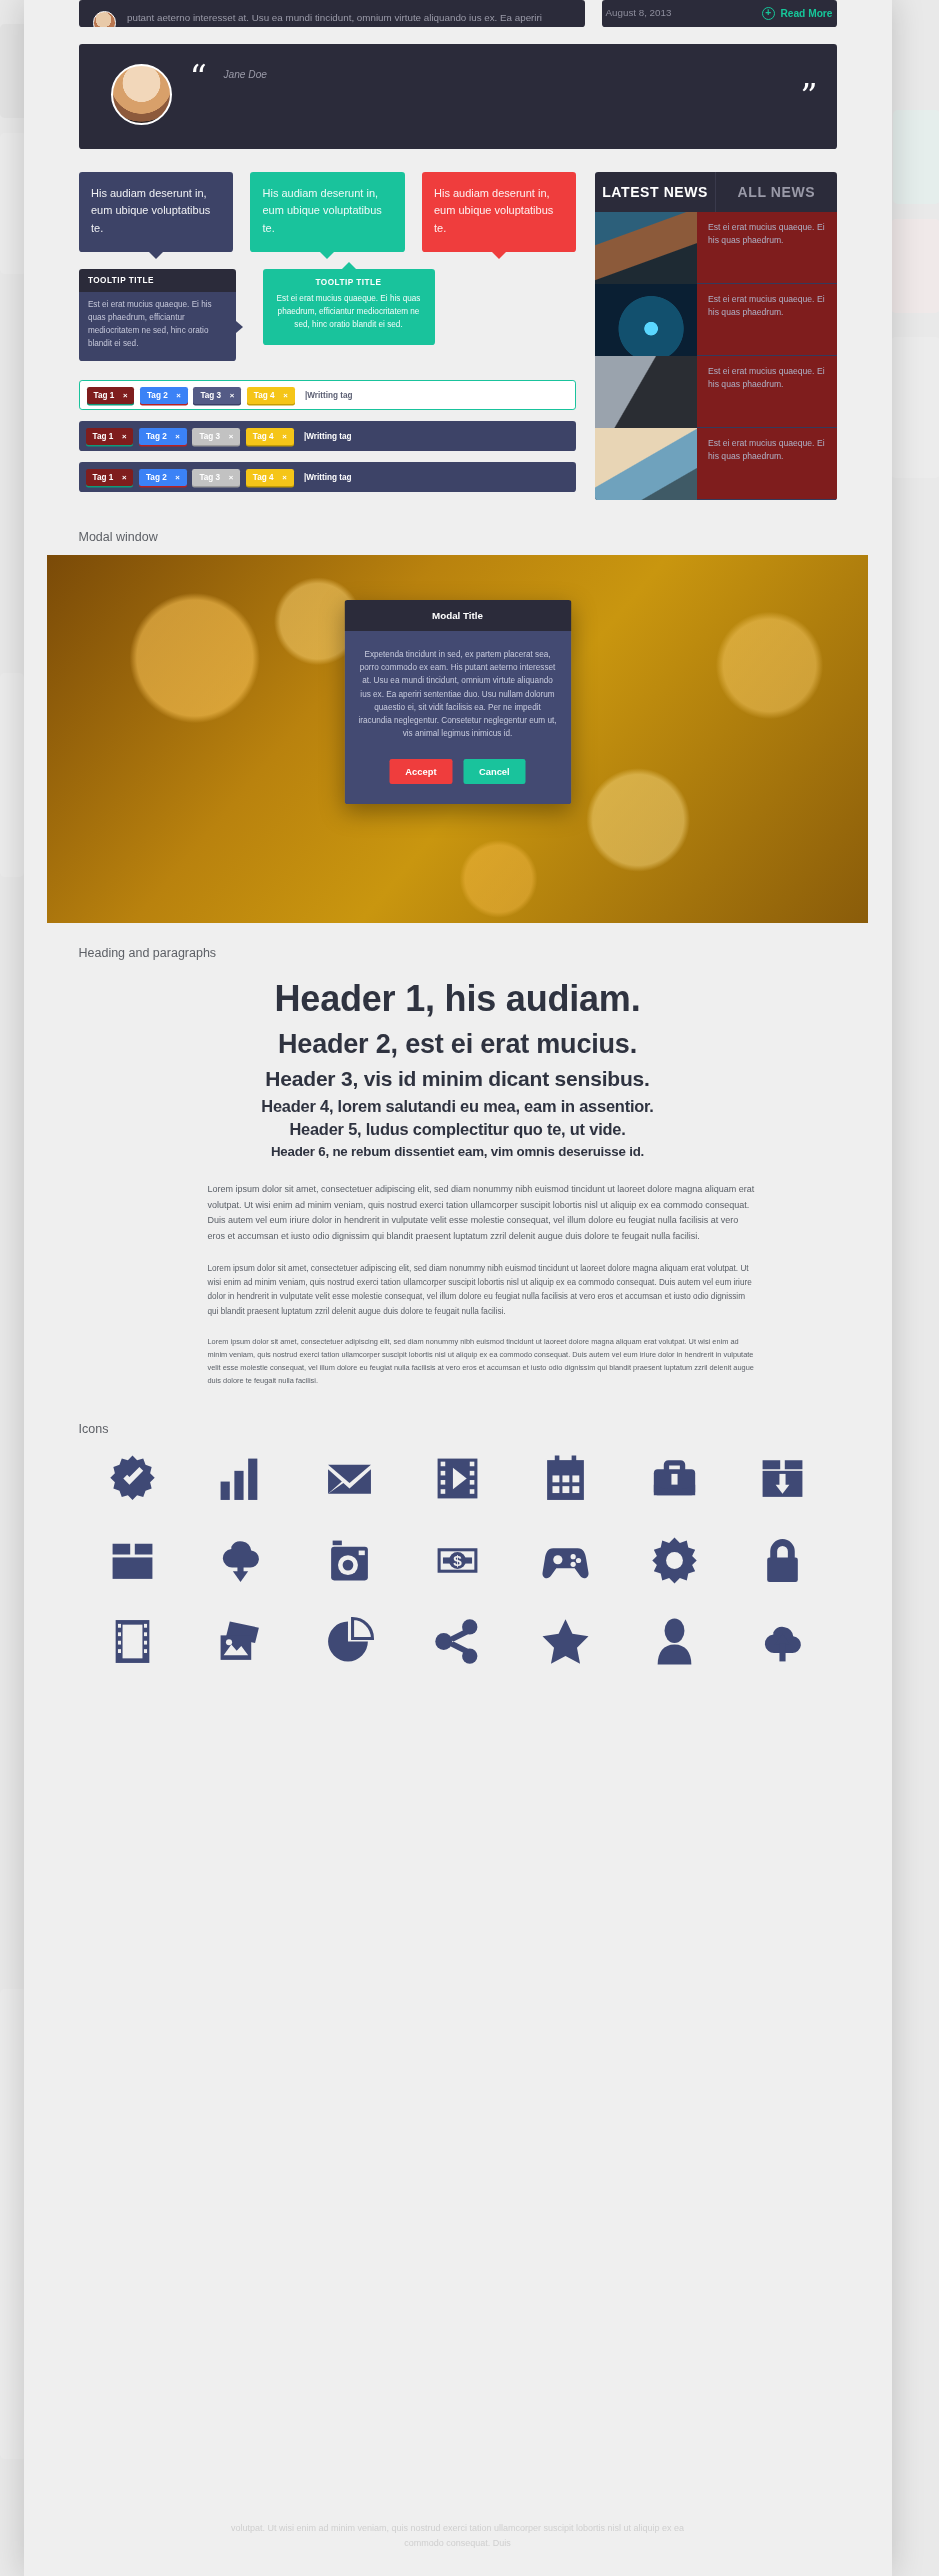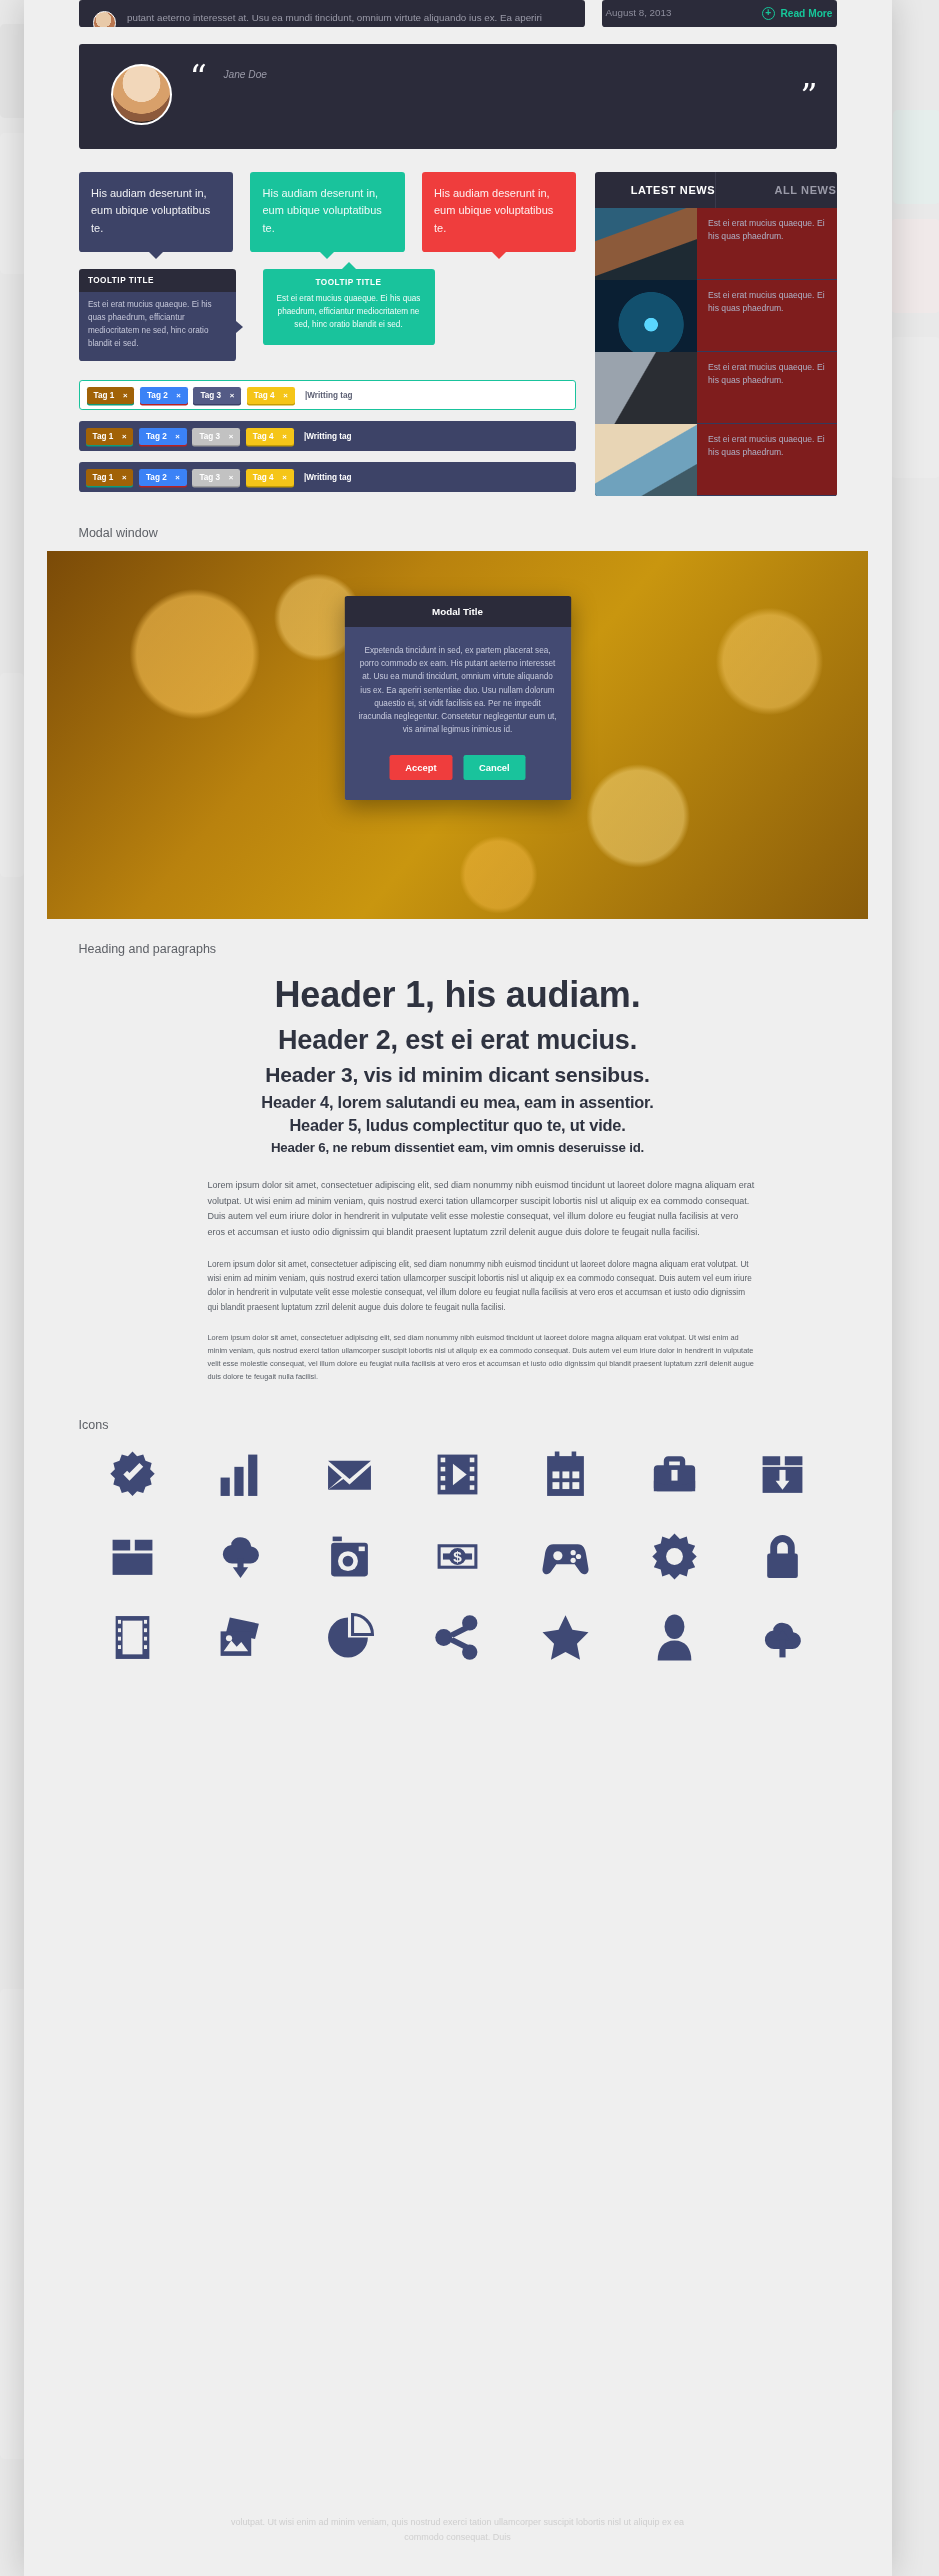--- a/index.html
+++ b/index.html
@@ -101,34 +101,34 @@
     display:flex; align-items:center; gap:5.5px; border-radius:3.1px; padding:5.5px 7px; min-height:30px;
   }
   .taginput.white { background:#fff; border:1.6px solid #19c39c; }
   .taginput.navy  { background:#3d4367; }
   .taginput.navy2 { background:#3d4367; }
   .tag {
     display:inline-flex; align-items:center; gap:8.6px; border-radius:2.3px;
     color:#fff; font-size:8.2px; font-weight:700; padding:3.9px 7px;
   }
   .tag .x { font-size:7.8px; font-weight:700; cursor:pointer; }
-  .tag.green { background:#a16207; box-shadow: 0 1.6px 0 #0f9a7a; }
+  .tag.green { background:#7f1d1d; box-shadow: 0 1.6px 0 #0f9a7a; }
   .tag.red   { background:#3b82f6; box-shadow: 0 1.6px 0 #b72222; text-align: center; }
   .tag.navy  { background:#545b86; box-shadow: 0 1.6px 0 #3a4066; }
   .tag.gray  { background:#c2c2c2; box-shadow: 0 1.6px 0 #9c9c9c; }
   .tag.yellow{ background:#f5c518; box-shadow: 0 1.6px 0 #c39c06; justify-content: flex-end; }
   .tagph { font-size:8.2px; font-weight:700; margin-left:4.7px; }
   .taginput.white .tagph { color:#5b5f73; }
   .taginput.navy .tagph, .taginput.navy2 .tagph { color:#ffffff; }
 
   
   .news { width: 251px; background:#2b2b3a; border-radius:3.1px; overflow:hidden; }
   .news-tabs { display:flex; }
   .news-tab {
-    flex:1; text-align:right; padding:11.7px 0; font-size:11px; font-weight:700; letter-spacing:0.6px;
+    flex:1; text-align:center; padding:11.7px 0; font-size:14px; font-weight:700; letter-spacing:0.6px;
   }
   .news-tab.active { color:#fff; }
   .news-tab.idle { color:#9a9aa8; border-left:0.8px solid #3a3a4c; }
   .news-item { display:flex; }
   .news-item .thumb { width:102px; height:72px; flex:none; }
   .news-item .txt { background:#7f1d1d; color:#aeb1c6; font-size:8.6px; line-height:1.55; padding:9.4px 11px; flex:1; border-bottom:0.8px solid #333a5c; }
   .th1 { background: linear-gradient(160deg,#2c5f7a 0 30%, #8c5a3a 31% 62%, #1e2a33 63%); }
   .th2 { background: radial-gradient(circle at 55% 62%, #5ad7ff 0 9%, #12506e 10% 45%, #0a1f33 46%); }
   .th3 { background: linear-gradient(120deg,#9aa3ad 0 42%, #2a2d33 43%); }
   .th4 { background: linear-gradient(150deg,#e8d5b5 0 45%, #6fa2bd 46% 75%, #3f5a66 76%); }
@@ -173,21 +173,21 @@
   .p-a { font-size:9px; line-height:1.75; width:548px; }
   .p-b { font-size:8.2px; line-height:1.75; width:548px; }
   .p-c { font-size:7.4px;  line-height:1.75; width:548px; }
 
   
   .icons-sec { padding: 17px 55px 31px; }
   .icon-grid { display:grid; grid-template-columns: repeat(7, 1fr); row-gap:20.4px; margin-top:11px; }
   .icon-cell { display:flex; align-items:center; justify-content:center; height:61px; }
   .icon-cell svg { width:49px; height:49px; fill:#3f4975; }
 
-  .bottom-ghost { position:absolute; left:0; right:0; bottom:6px; height:55px;
+  .bottom-ghost { position:absolute; left:0; right:0; bottom:0; height:55px;
     color:#cfcfcf; font-size:9px; line-height:1.7; padding:0 188px; text-align:center; }
 </style>
 </head>
 <body>
 
 <div class="bg-ghost" style="left:0;top:23.5px;width:31px;height:94px;"></div>
 <div class="bg-ghost light" style="left:0;top:133px;width:27px;height:141px;"></div>
 <div class="bg-ghost light" style="left:0;top:673px;width:23.5px;height:204px;"></div>
 <div class="bg-ghost tealish" style="left:893px;top:110px;width:47px;height:94px;"></div>
 <div class="bg-ghost pinkish" style="left:891px;top:219px;width:49px;height:94px;"></div>

